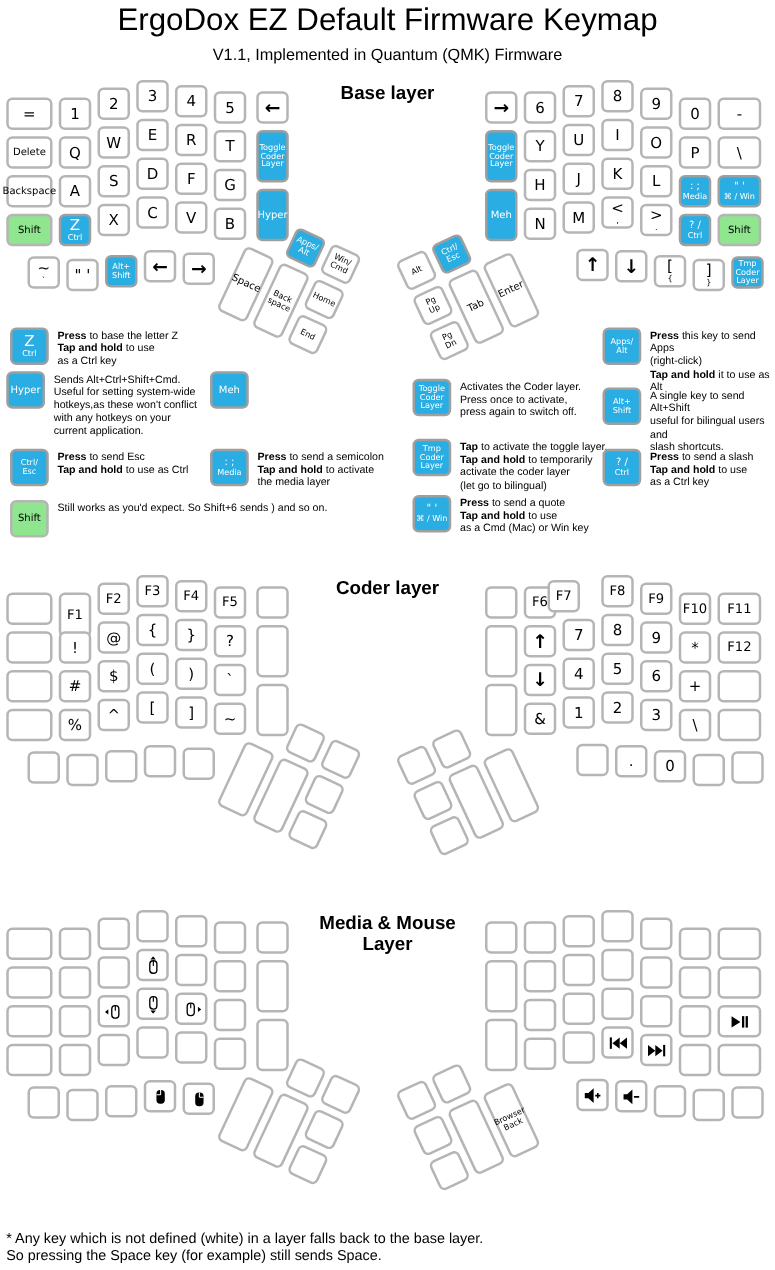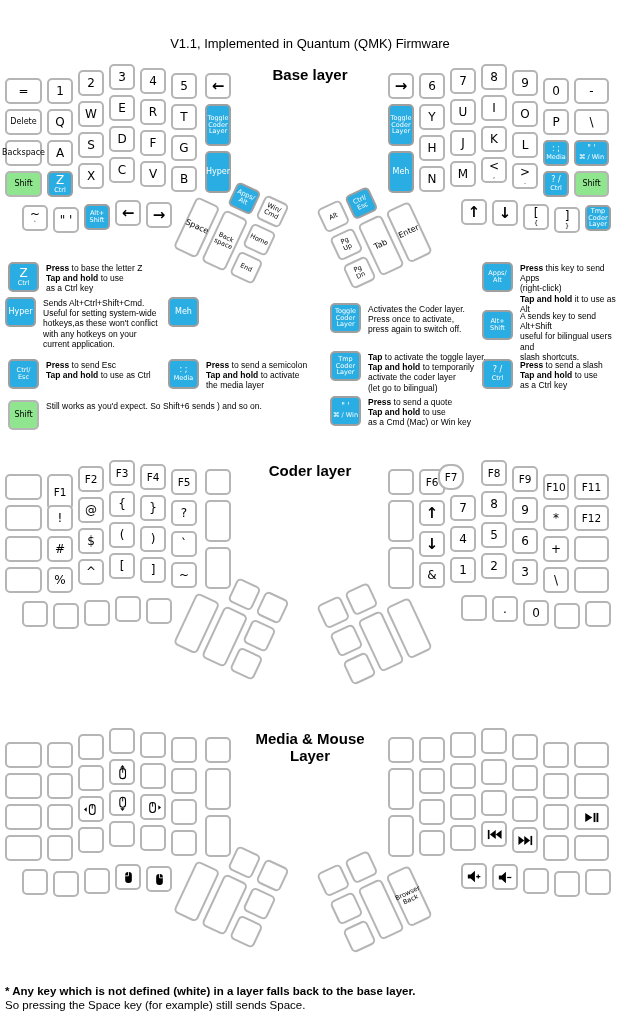--- a/index.html
+++ b/index.html
@@ -20,26 +20,27 @@
   .klabel{white-space:pre-line;}
   .ksub{font-size:6.5px;margin-top:1px;white-space:pre-line;}
   .f-small{font-size:8px;} .f-tiny{font-size:6.5px;} .f-med{font-size:10.5px;}
   .arrow{font-size:15px;font-weight:bold;line-height:1;}
   .svgicon{display:flex;align-items:center;justify-content:center;}
   .svgicon svg{width:15px;height:15px;}
   .legend-item{position:absolute;display:flex;gap:7px;align-items:flex-start;}
   .legend-text{font-size:8.5px;line-height:1.2;padding-top:1px;}
   .legend-text b{font-weight:bold;}
   .footnote{position:absolute;left:5px;font-size:11.5px;}
-  .fn-0{top:985px;font-weight:bold;} .fn-1{top:999px;}
+  .fn-0{top:985px;} .fn-1{top:999px;}
 </style>
 </head>
 <body>
 
 <div class="canvas">
+  <div class="page-title">ErgoDox EZ Default Firmware Keymap</div>
   <div class="page-subtitle">V1.1, Implemented in Quantum (QMK) Firmware</div>
 
   <div class="layer-label label-0">Base layer</div>
   <div class="layer-label label-1">Coder layer</div>
   <div class="layer-label label-2">Media &amp; Mouse
 Layer</div>
 
   <div id="boards">
       <div class="board" style="left: 5px; top: 64px;">
         <div class="key k-white" style="left: 0px; top: 14px; width: 37px; height: 26px;">
@@ -390,21 +391,21 @@
         </div>
         <div class="key k-white" style="left: 31px; top: 40px; width: 26px; height: 26px;">
           <span class="arrow">↑</span>
         </div>
         <div class="key k-white" style="left: 31px; top: 71px; width: 26px; height: 26px;">
           <span class="arrow">↓</span>
         </div>
         <div class="key k-white" style="left: 31px; top: 102px; width: 26px; height: 26px;">
           <span class="klabel">&amp;</span>
         </div>
-        <div class="key k-white f-med" style="left: 50px; top: 4px; width: 26px; height: 26px; border-radius: 11px;">
+        <div class="key k-white f-med" style="left: 50px; top: 4px; width: 26px; height: 26px;">
           <span class="klabel">F7</span>
         </div>
         <div class="key k-white" style="left: 62px; top: 35px; width: 26px; height: 26px;">
           <span class="klabel">7</span>
         </div>
         <div class="key k-white" style="left: 62px; top: 66px; width: 26px; height: 26px;">
           <span class="klabel">4</span>
         </div>
         <div class="key k-white" style="left: 62px; top: 97px; width: 26px; height: 26px;">
           <span class="klabel">1</span>
@@ -694,21 +695,21 @@
           <div><span>(right-click)</span></div>
           <div><span></span><b>Tap and hold</b><span> it to use as Alt</span></div>
         </div>
       </div>
       <div class="legend-item" style="left: 482px; top: 310px;">
         <div class="key k-blue f-tiny rel" style="width: 31px; height: 30px;">
           <span class="klabel">Alt+
 Shift</span>
         </div>
         <div class="legend-text">
-          <div><span>A sends key to send Alt+Shift</span></div>
+          <div><span>A single key to send Alt+Shift</span></div>
           <div><span>useful for bilingual users and</span></div>
           <div><span>slash shortcuts.</span></div>
         </div>
       </div>
       <div class="legend-item" style="left: 8px; top: 359px;">
         <div class="key k-blue f-tiny rel" style="width: 31px; height: 30px;">
           <span class="klabel">Ctrl/
 Esc</span>
         </div>
         <div class="legend-text">

